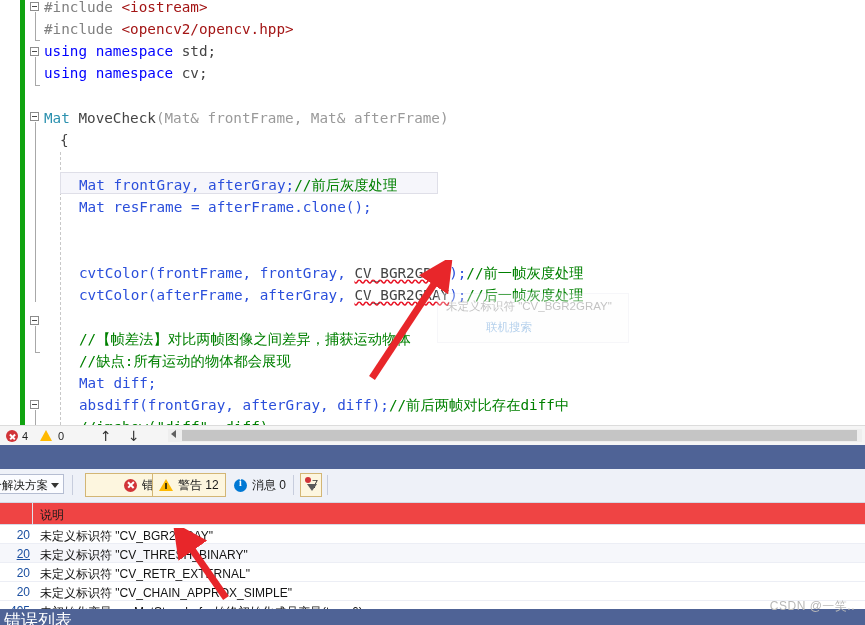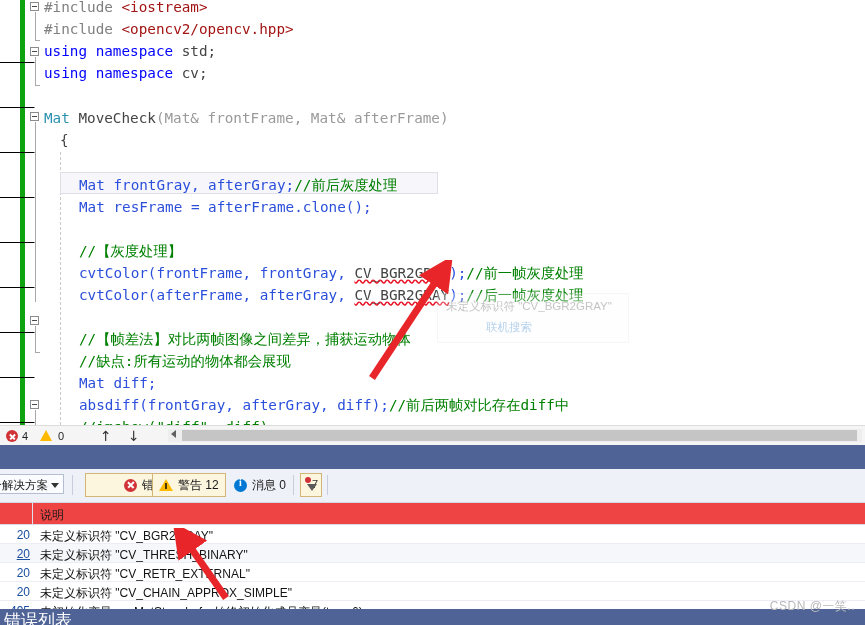--- a/index.html
+++ b/index.html
@@ -42,21 +42,20 @@
     position:absolute; left:60px; width:0; height:0;
     border-left:1px dashed #c8c8c8;
   }
 
   .code-lines {
     position:absolute; left:0; top:0; width:865px; height:425px;
     font-family:"DejaVu Sans Mono","Liberation Mono",monospace;
     font-size:14.3px;
     line-height:22.5px;
     white-space:pre;
-    text-decoration:underline;
   }
   .cl { position:absolute; left:44px; height:22.5px; }
 
   .kw      { color:#0000ff; }
   .pp      { color:#808080; }
   .str     { color:#a31515; }
   .type    { color:#2b91af; }
   .cmt     { color:#008000; }
   .blue    { color:#2b4fdb; }
   .plain   { color:#444444; }
@@ -306,21 +305,20 @@
     <div class="cl" style="top:62px;"><span class="kw">using</span> <span class="kw">namespace</span> <span class="plain">cv;</span></div>
 
     <div class="cl" style="top:107px;"><span class="type">Mat</span> <span class="plain">MoveCheck</span><span class="gray">(Mat&amp; frontFrame, Mat&amp; afterFrame)</span></div>
 
     <div class="cl" style="left:60px; top:129px;"><span class="plain">{</span></div>
 
     <div class="cl" style="left:79px; top:174px;"><span class="blue">Mat frontGray, afterGray;</span><span class="cmt">//前后灰度处理</span></div>
 
     <div class="cl" style="left:79px; top:196px;"><span class="blue">Mat resFrame = afterFrame.clone();</span></div>
 
-    <div class="cl" style="left:79px; top:240px;"><span class="cmt">//【灰度处理】</span></div>
 
     <div class="cl" style="left:79px; top:262px;"><span class="blue">cvtColor(frontFrame, frontGray, </span><span class="plain squiggle">CV_BGR2GRAY</span><span class="blue">);</span><span class="cmt">//前一帧灰度处理</span></div>
 
     <div class="cl" style="left:79px; top:284px;"><span class="blue">cvtColor(afterFrame, afterGray, </span><span class="plain squiggle">CV_BGR2GRAY</span><span class="blue">);</span><span class="cmt">//后一帧灰度处理</span></div>
 
     <div class="cl" style="left:79px; top:350px;"><span class="cmt">//缺点:所有运动的物体都会展现</span></div>
 
     <div class="cl" style="left:79px; top:328px;"><span class="cmt">//【帧差法】对比两帧图像之间差异，捕获运动物体</span></div>
 
     <div class="cl" style="left:79px; top:372px;"><span class="blue">Mat diff;</span></div>

